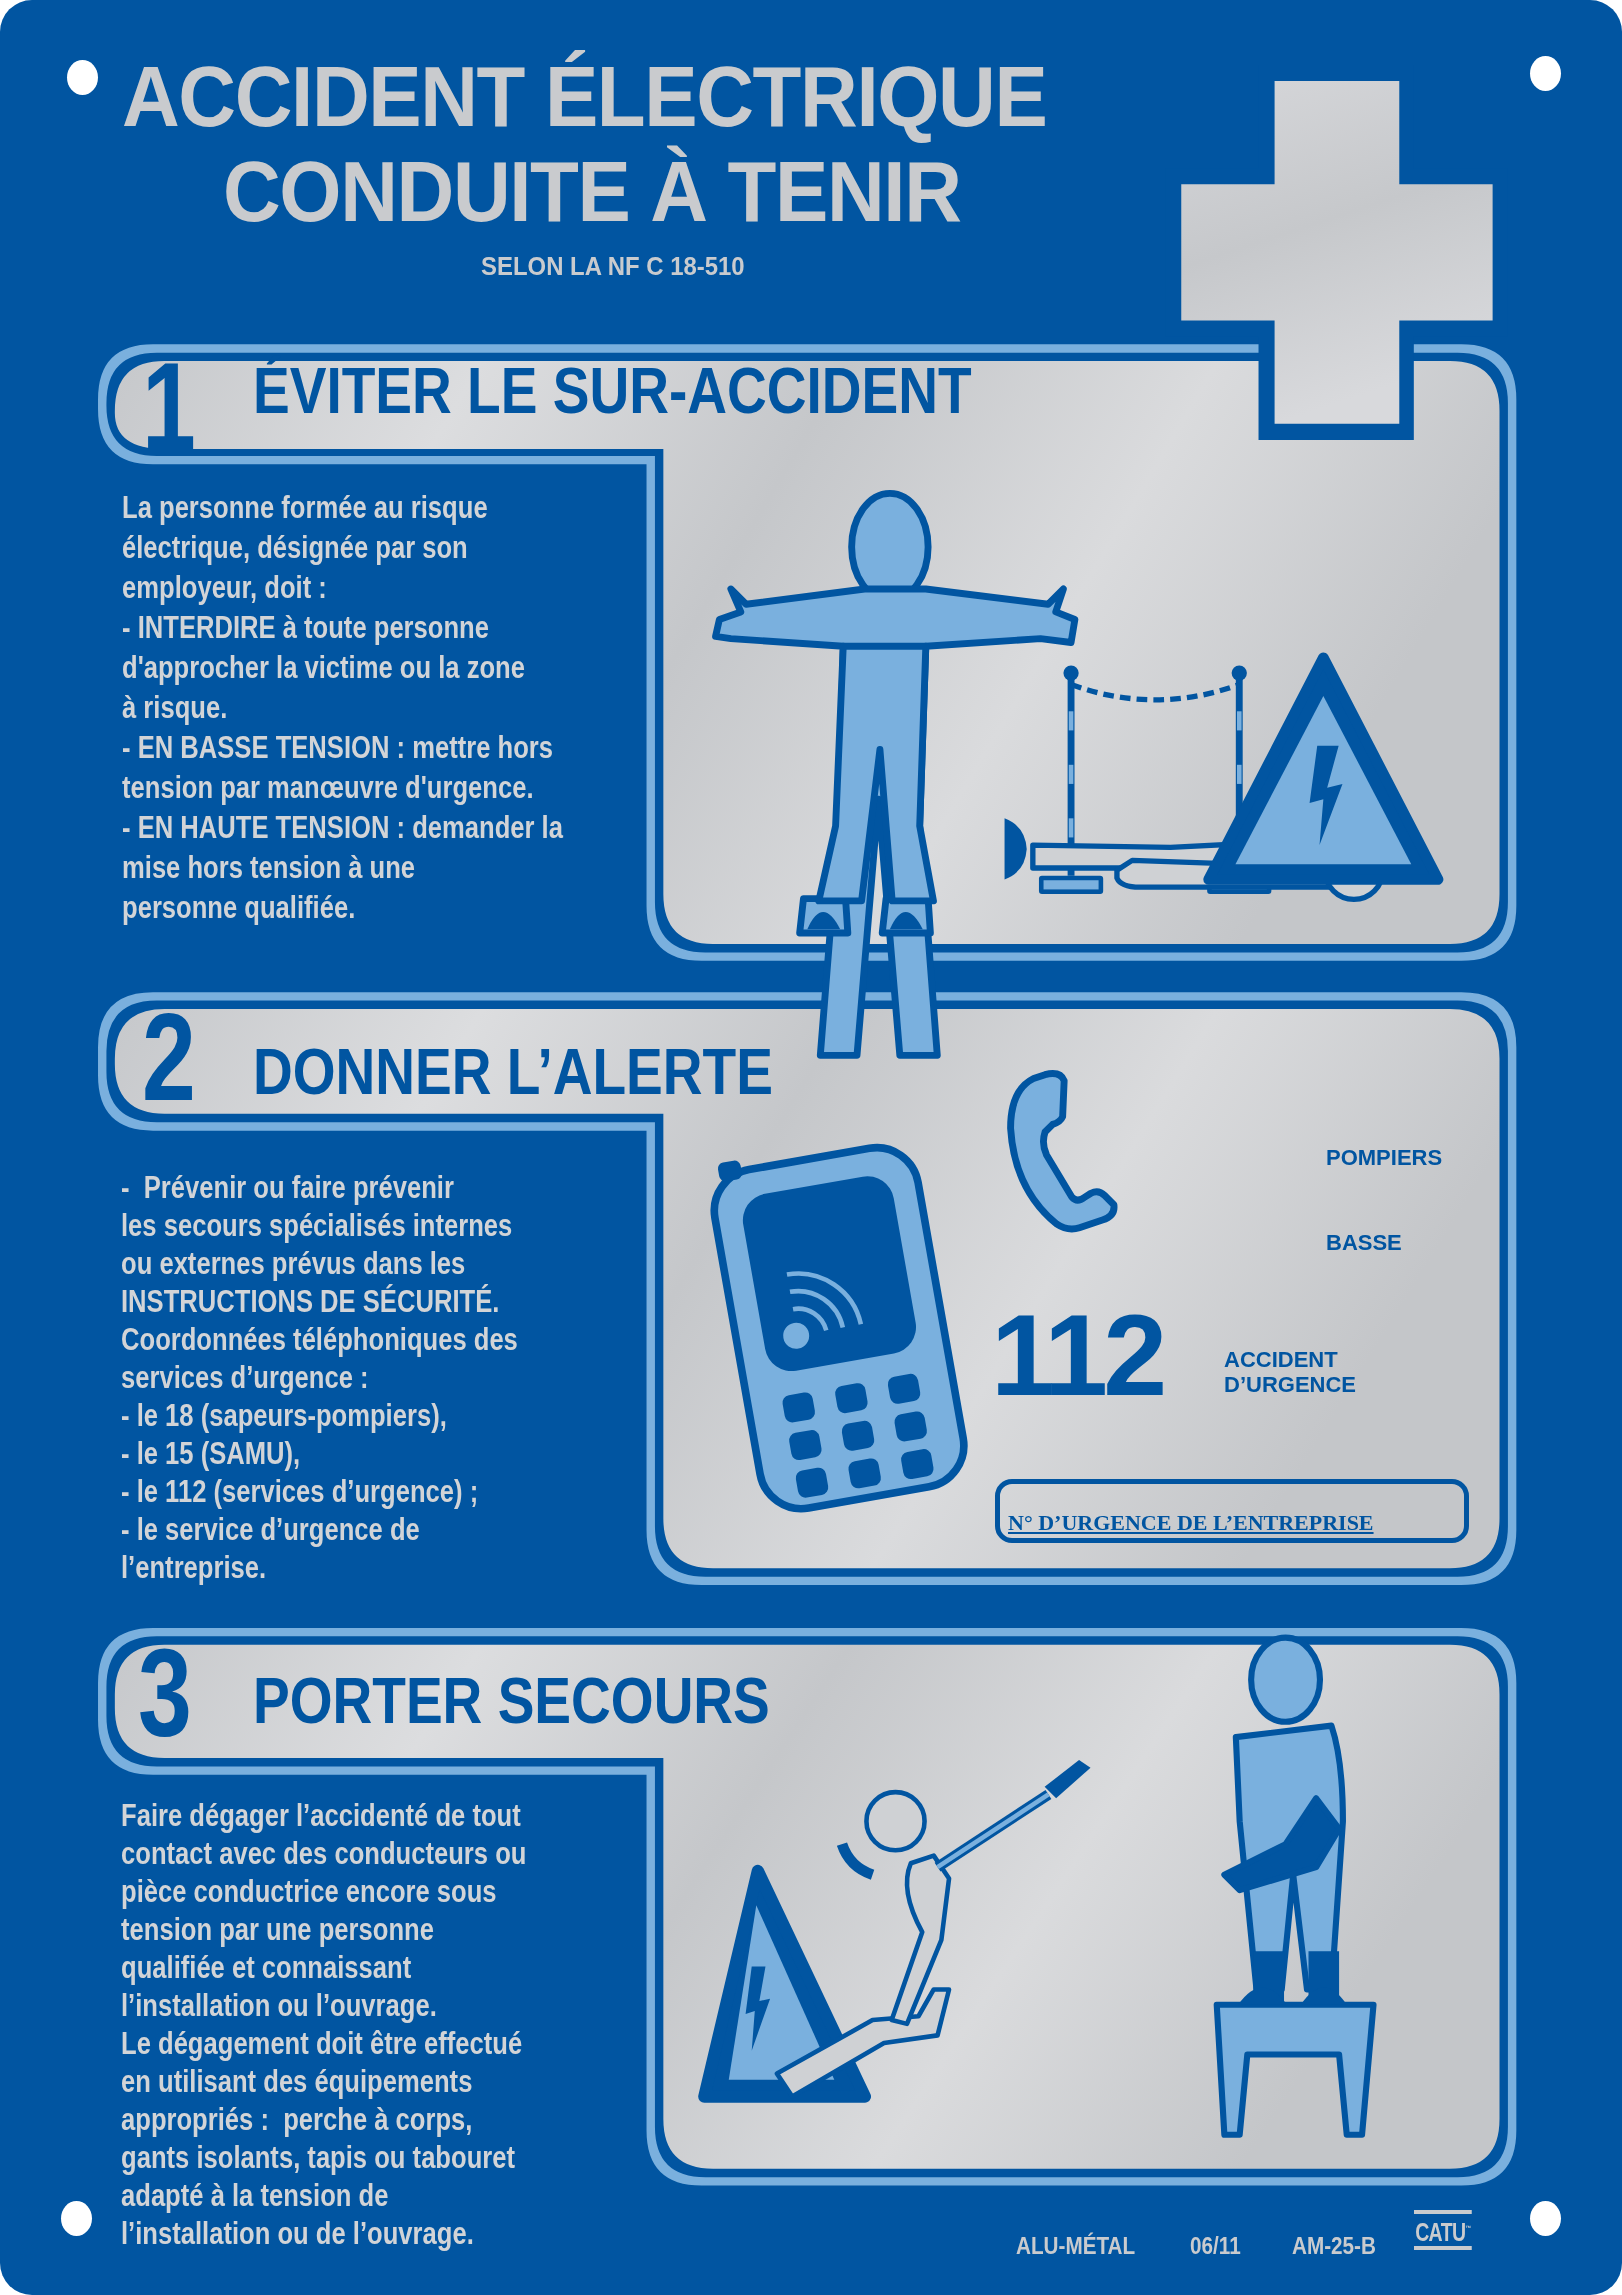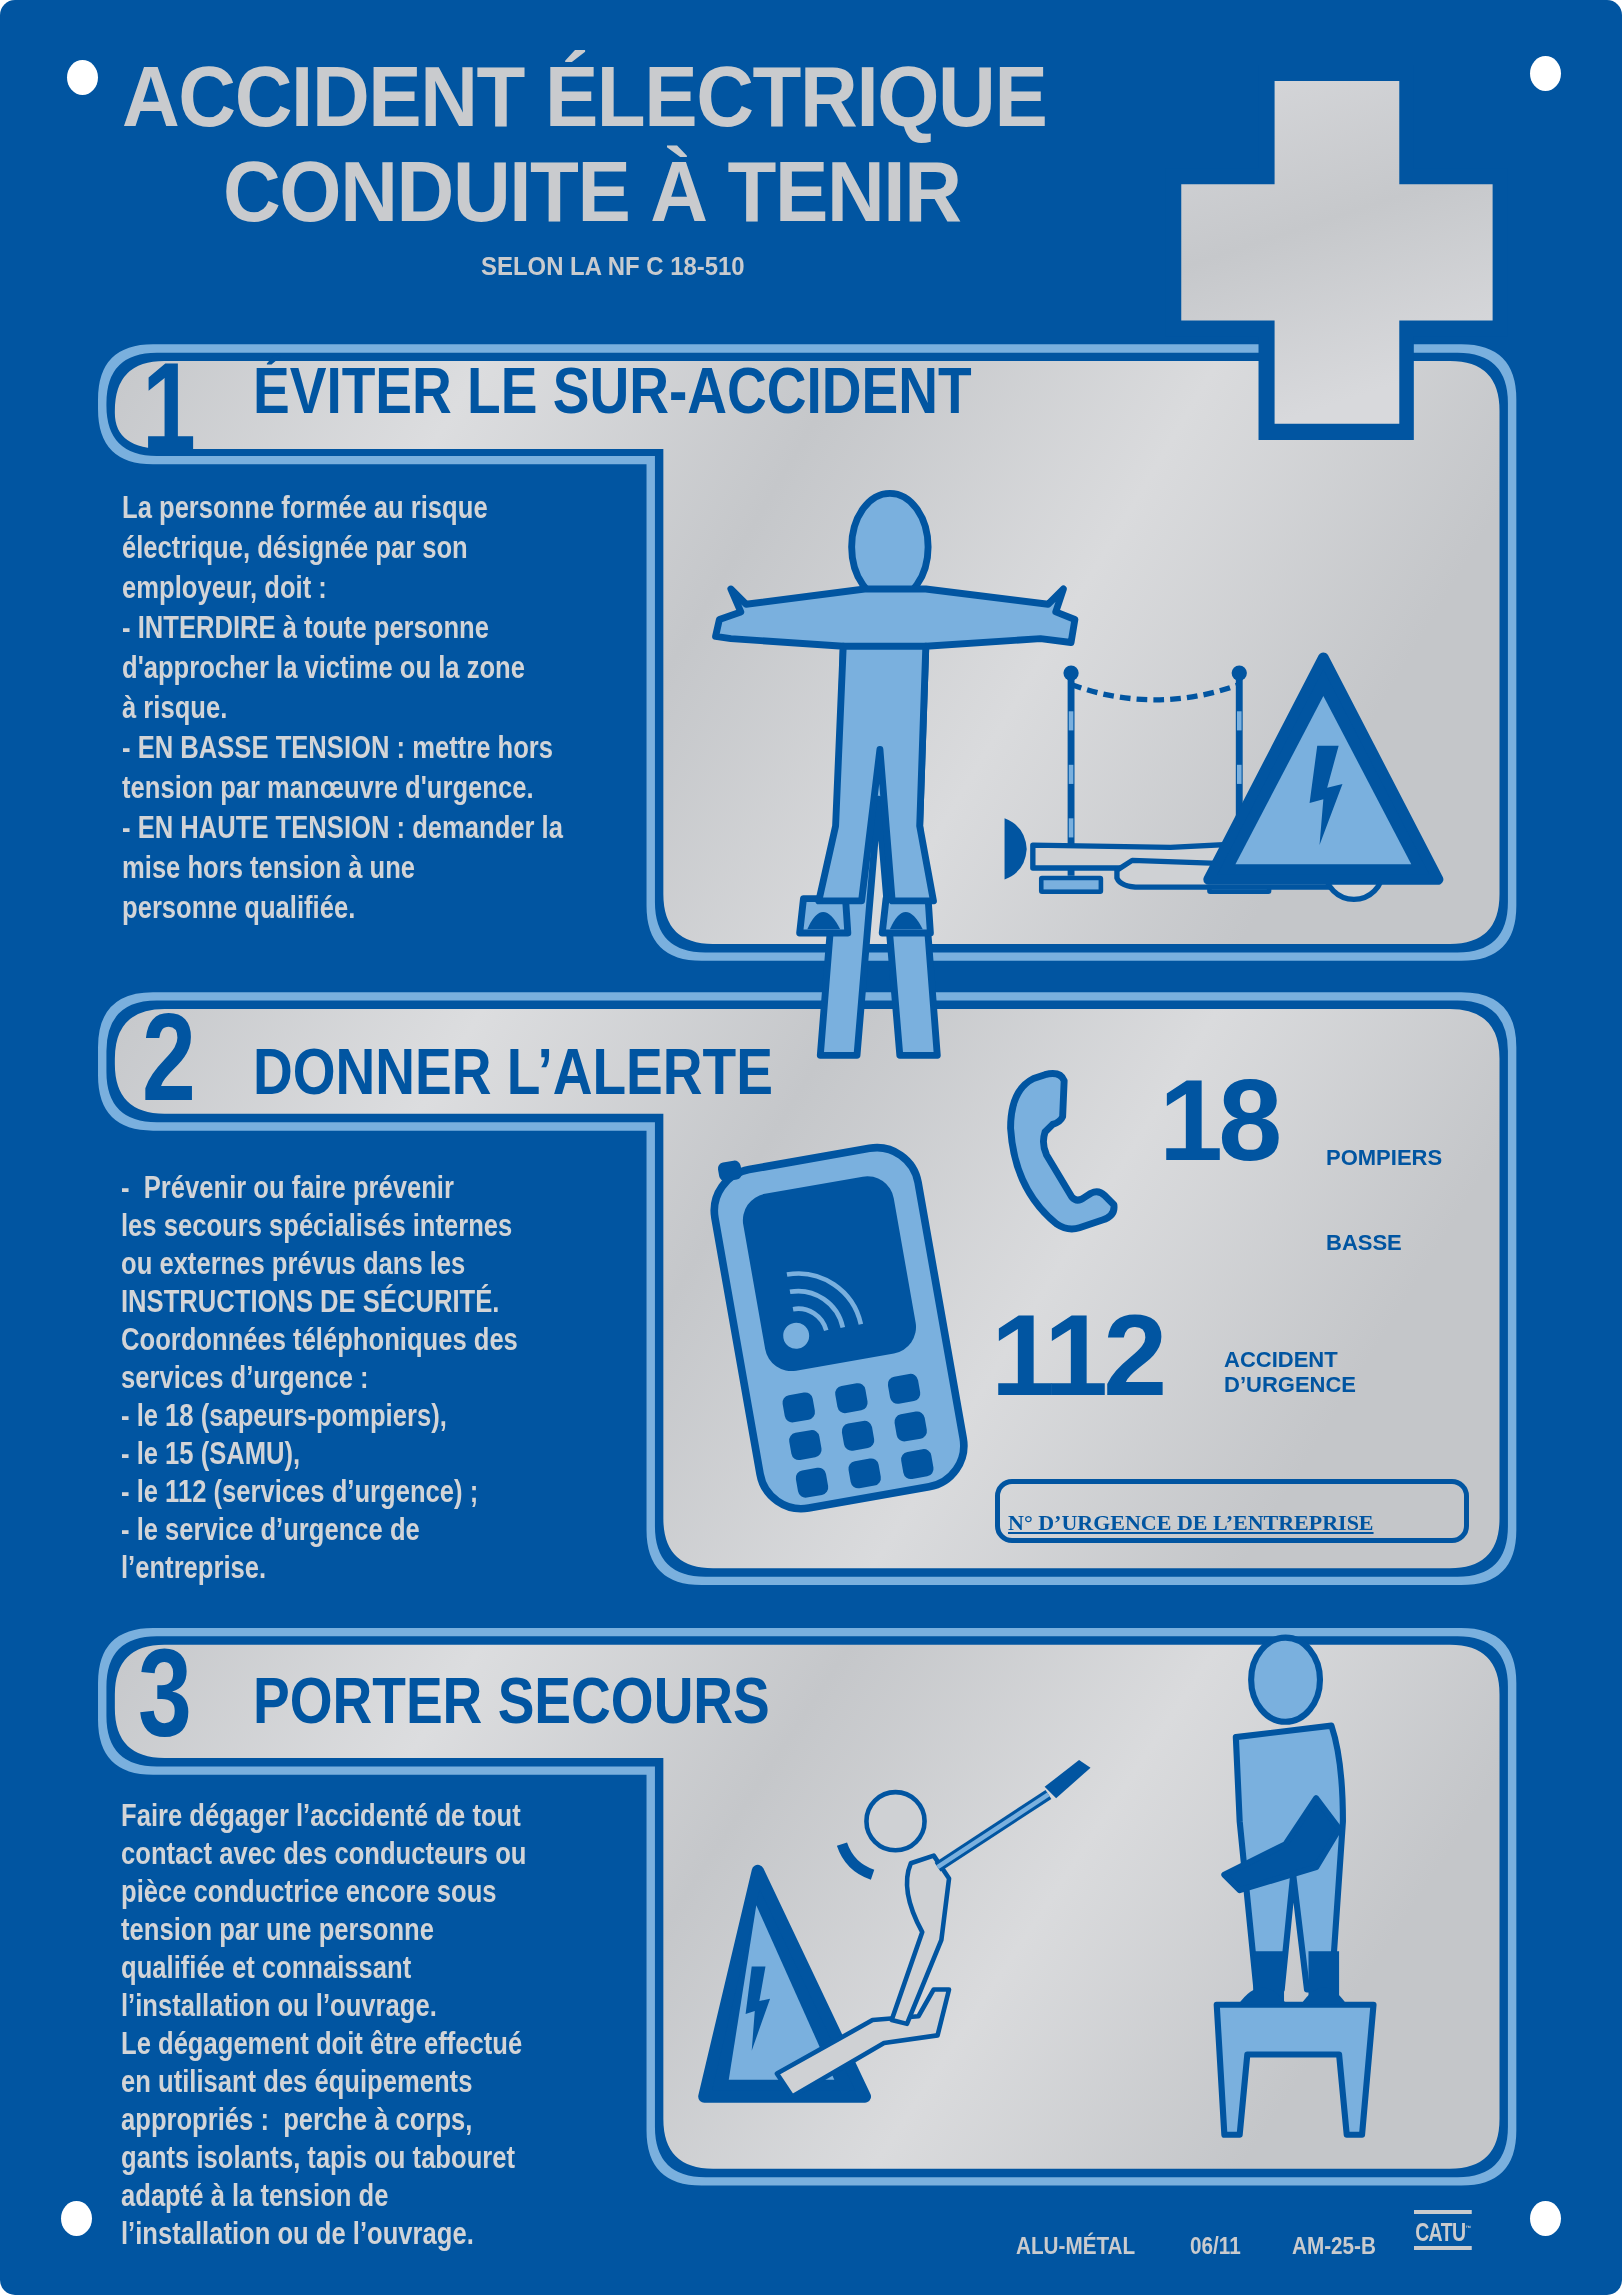--- a/index.html
+++ b/index.html
@@ -1,17 +1,17 @@
 <!DOCTYPE html>
 <html style="font-size:12.2px"><head>
 <meta charset="utf-8">
 <style>
   html, body { margin:0; padding:0; background:#ffffff; }
   body { width:1622px; height:2295px; position:relative; overflow:hidden; }
-  .plate { position:absolute; left:0; top:0; width:1622px; height:2295px; background:#0155a1; border-radius:15px; overflow:hidden; }
+  .plate { position:absolute; left:0; top:0; width:1622px; height:2295px; background:#0155a1; border-radius:32px; overflow:hidden; }
   .hole { position:absolute; width:31px; height:35px; border-radius:50%; background:#ffffff; }
   .title { position:absolute; color:#c9cbce; font-family:"Liberation Sans", sans-serif; font-weight:bold; letter-spacing:-1.5px; transform-origin:left top; white-space:nowrap; }
   .subtitle { position:absolute; color:#c9cbce; font-family:"Liberation Sans", sans-serif; font-weight:bold; white-space:nowrap; transform-origin:left top; }
   svg.panel { position:absolute; left:0; top:0; }
   .sec-num { position:absolute; color:#0155a1; font-family:"Liberation Sans", sans-serif; font-weight:bold; white-space:nowrap; transform-origin:left top; }
   .sec-title { position:absolute; color:#0155a1; font-family:"Liberation Sans", sans-serif; font-weight:bold; white-space:nowrap; transform-origin:left top; }
   .body-text { position:absolute; color:#d2d4d7; font-family:"Liberation Sans", sans-serif; font-weight:bold; font-size:32px; line-height:40px; white-space:pre; transform-origin:left top; transform:scaleX(0.80); }
   .big-num { position:absolute; color:#0155a1; font-family:"Liberation Sans", sans-serif; font-weight:900; white-space:nowrap; letter-spacing:-4.6px; transform-origin:left top; }
   .svc-label { position:absolute; color:#0155a1; font-family:"Liberation Sans", sans-serif; font-weight:bold; font-size:22px; line-height:24.5px; white-space:pre; }
   .company-label { position:absolute; color:#0155a1; font-family:"Liberation Sans", sans-serif; font-weight:bold; font-size:22px; white-space:nowrap; text-decoration:underline; text-decoration-thickness:2.3px; text-underline-offset:1.5px; }
@@ -178,21 +178,20 @@
         <rect x="155" y="445" width="40" height="36" rx="10"></rect>
         <rect x="225" y="445" width="40" height="36" rx="10"></rect>
       </g>
     </g>
   </svg>
 
   <svg class="illus" style="left:999px;top:1067px;" width="115" height="176" viewBox="0 0 150 230">
     <path d="M 60 10 Q 80 5 85 18 L 83 65 Q 80 72 70 75 L 60 85 Q 55 100 62 115 L 95 170 Q 102 178 112 170 L 120 165 Q 130 160 138 168 L 150 180 Q 152 195 135 200 L 105 210 Q 90 215 75 205 Q 20 160 15 80 Q 15 30 45 15 Z" fill="#7ab0de" stroke="#0155a1" stroke-width="9" stroke-linejoin="round"></path>
   </svg>
 
-  <div class="big-num" style="left:1159px;top:1054px;font-size:115px;">18</div>
   <div class="svc-label" style="left:1326px;top:1126px;margin-top:20px;">POMPIERS</div>
   <div class="svc-label" style="left:1326px;top:1231px;">BASSE</div>
   <div class="big-num" style="left:991px;top:1289px;font-size:115px;">112</div>
   <div class="svc-label" style="left:1224px;top:1348px;">ACCIDENT
 D’URGENCE</div>
 
   <div class="company-label" style="left:1008px;top:1510px;font-family:Liberation Serif, serif;">N° D’URGENCE DE L’ENTREPRISE</div>
   <div class="company-box" style="left:995px;top:1479px;width:474px;height:64px;">
     <span></span>
   </div>

